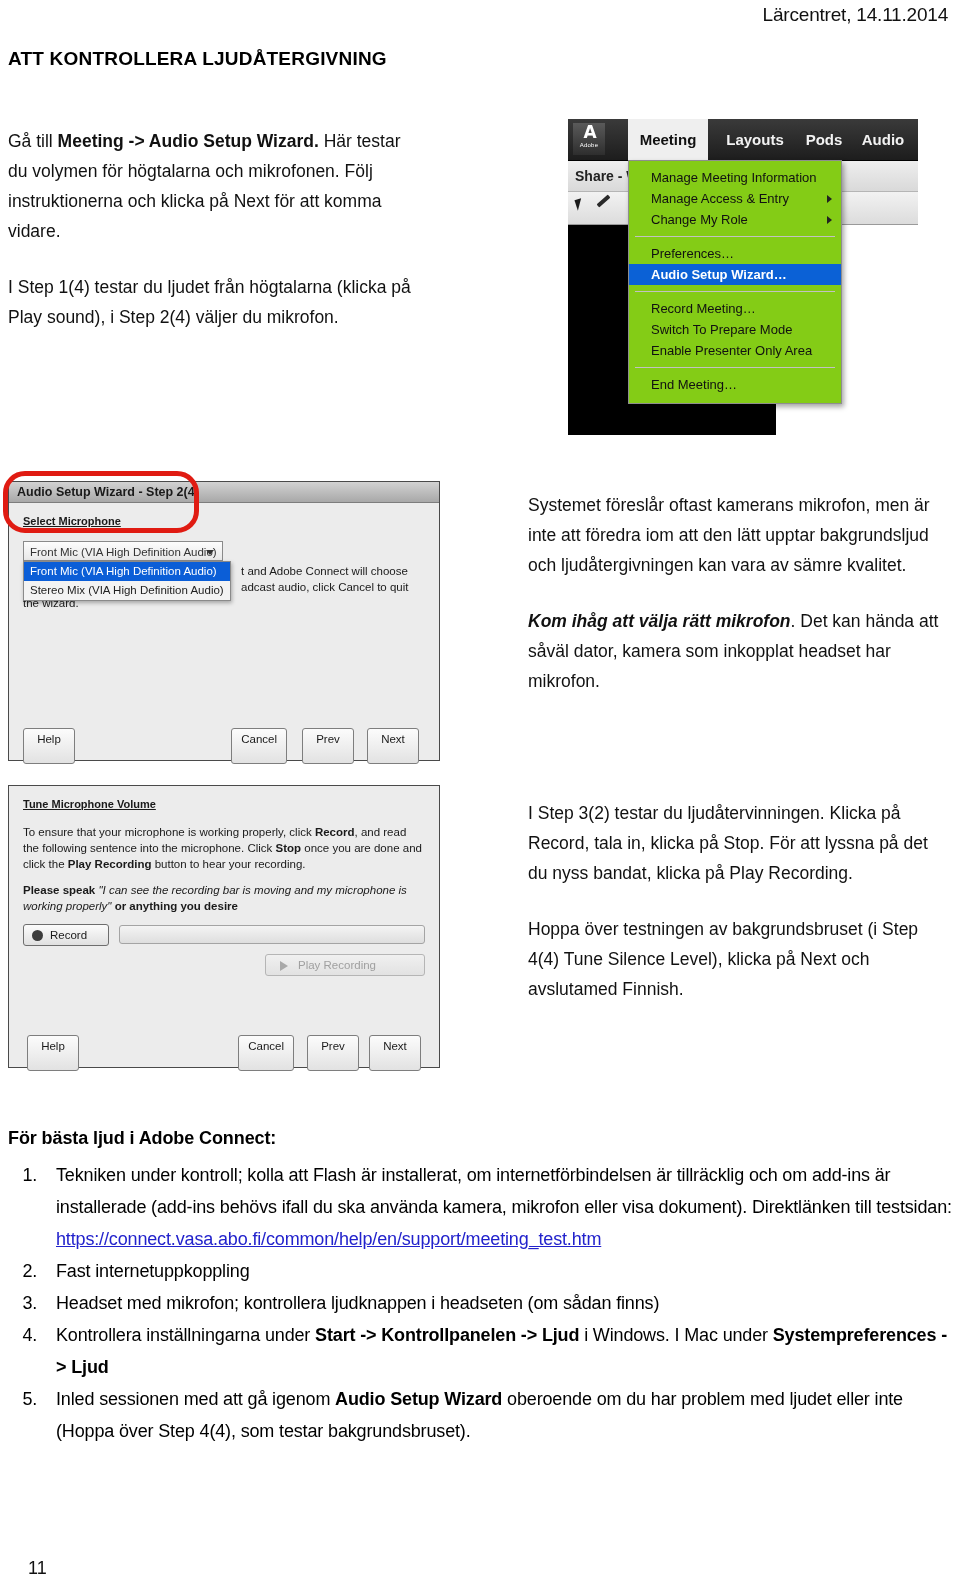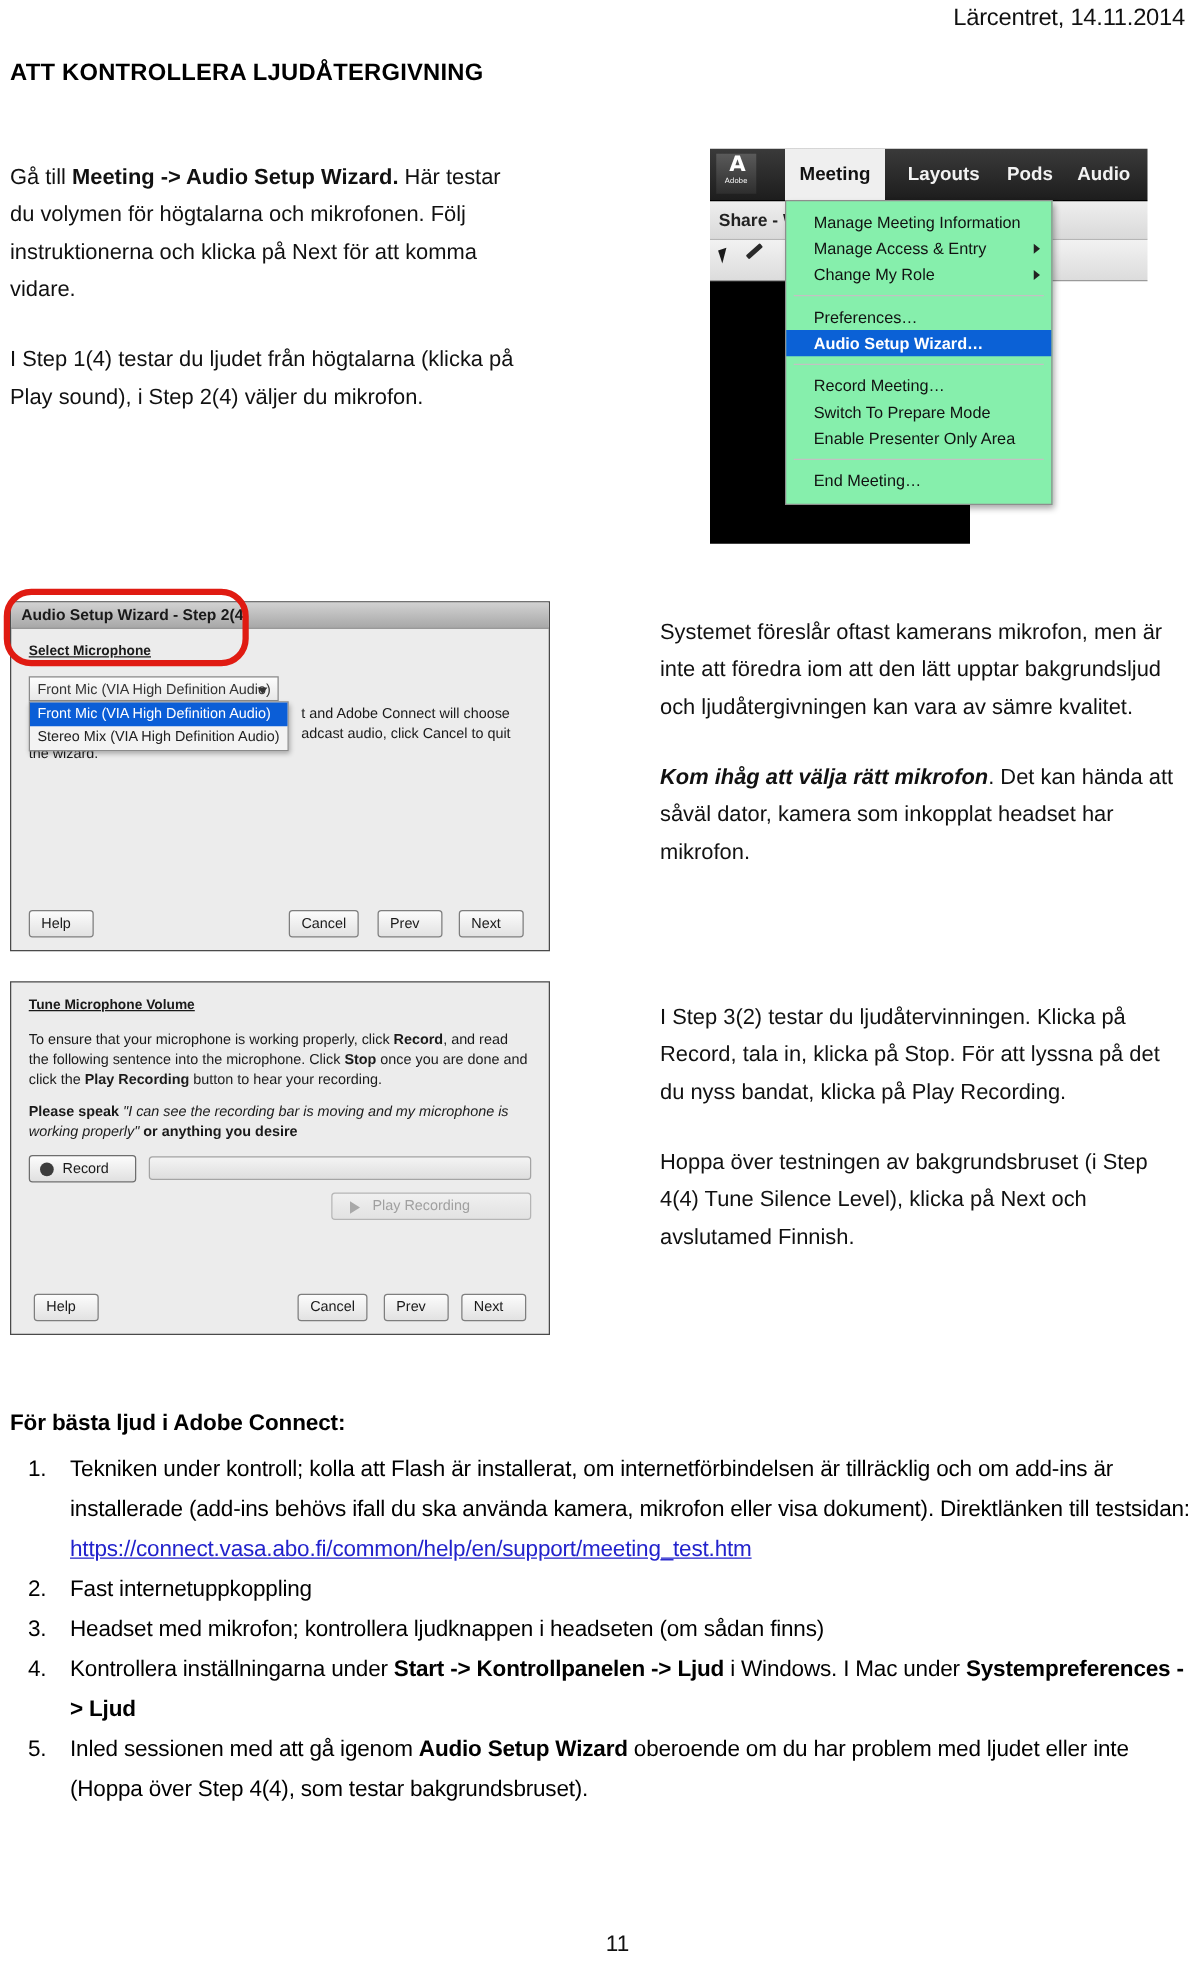--- a/index.html
+++ b/index.html
@@ -145,21 +145,21 @@
   .stage-black {
     position: absolute;
     left: 0; top: 105px;
     width: 208px; height: 211px;
     background: #000000;
   }
   .menu-dropdown {
     position: absolute;
     left: 60px; top: 41px;
     width: 214px;
-    background: #86efac;
+    background: #84cc16;
     border: 1px solid #8e8e8e;
     box-shadow: 2px 3px 5px rgba(0,0,0,0.35);
     padding: 6px 0 8px 0;
     box-sizing: border-box;
   }
   .dd-item {
     position: relative;
     font-size: 13px;
     line-height: 21px;
     padding: 0 8px 0 22px;
@@ -269,28 +269,28 @@
   }
   .wiz-opt.sel { background: #0b5ed7; color: #fff; }
 
   .wiz-footer {
     position: absolute;
     left: 0; right: 0; bottom: 8px;
     height: 24px;
   }
   .wiz-btn {
     position: absolute;
-    height: 22px;
+    height: 36px;
     min-width: 52px;
     background: linear-gradient(#fcfcfc, #e2e2e2);
     border: 1px solid #7e7e7e;
     border-radius: 3px;
     font-size: 11.5px;
     line-height: 20px;
-    text-align: left;
+    text-align: center;
     color: #1a1a1a;
     box-sizing: border-box;
     padding: 0 9px;
   }
 
   .rec-row {
     position: relative;
     height: 22px;
     margin-top: 4px;
   }
@@ -386,22 +386,22 @@
   }
   ol.tips > li b { font-weight: bold; }
   a.tip-link {
     color: #2222cc;
     text-decoration: underline;
   }
 
   .page-number {
     position: absolute;
     left: 0; right: 0;
-    bottom: 16px;
-    text-align: center;
+    bottom: 3px;
+    text-align: left;
     font-size: 18px;
     color: #111;
     padding-left: 28px;
   }
 </style>
 </head>
 <body>
 
 <div class="page-header">Lärcentret, 14.11.2014</div>
 <div class="doc-title">ATT KONTROLLERA LJUDÅTERGIVNING</div>

